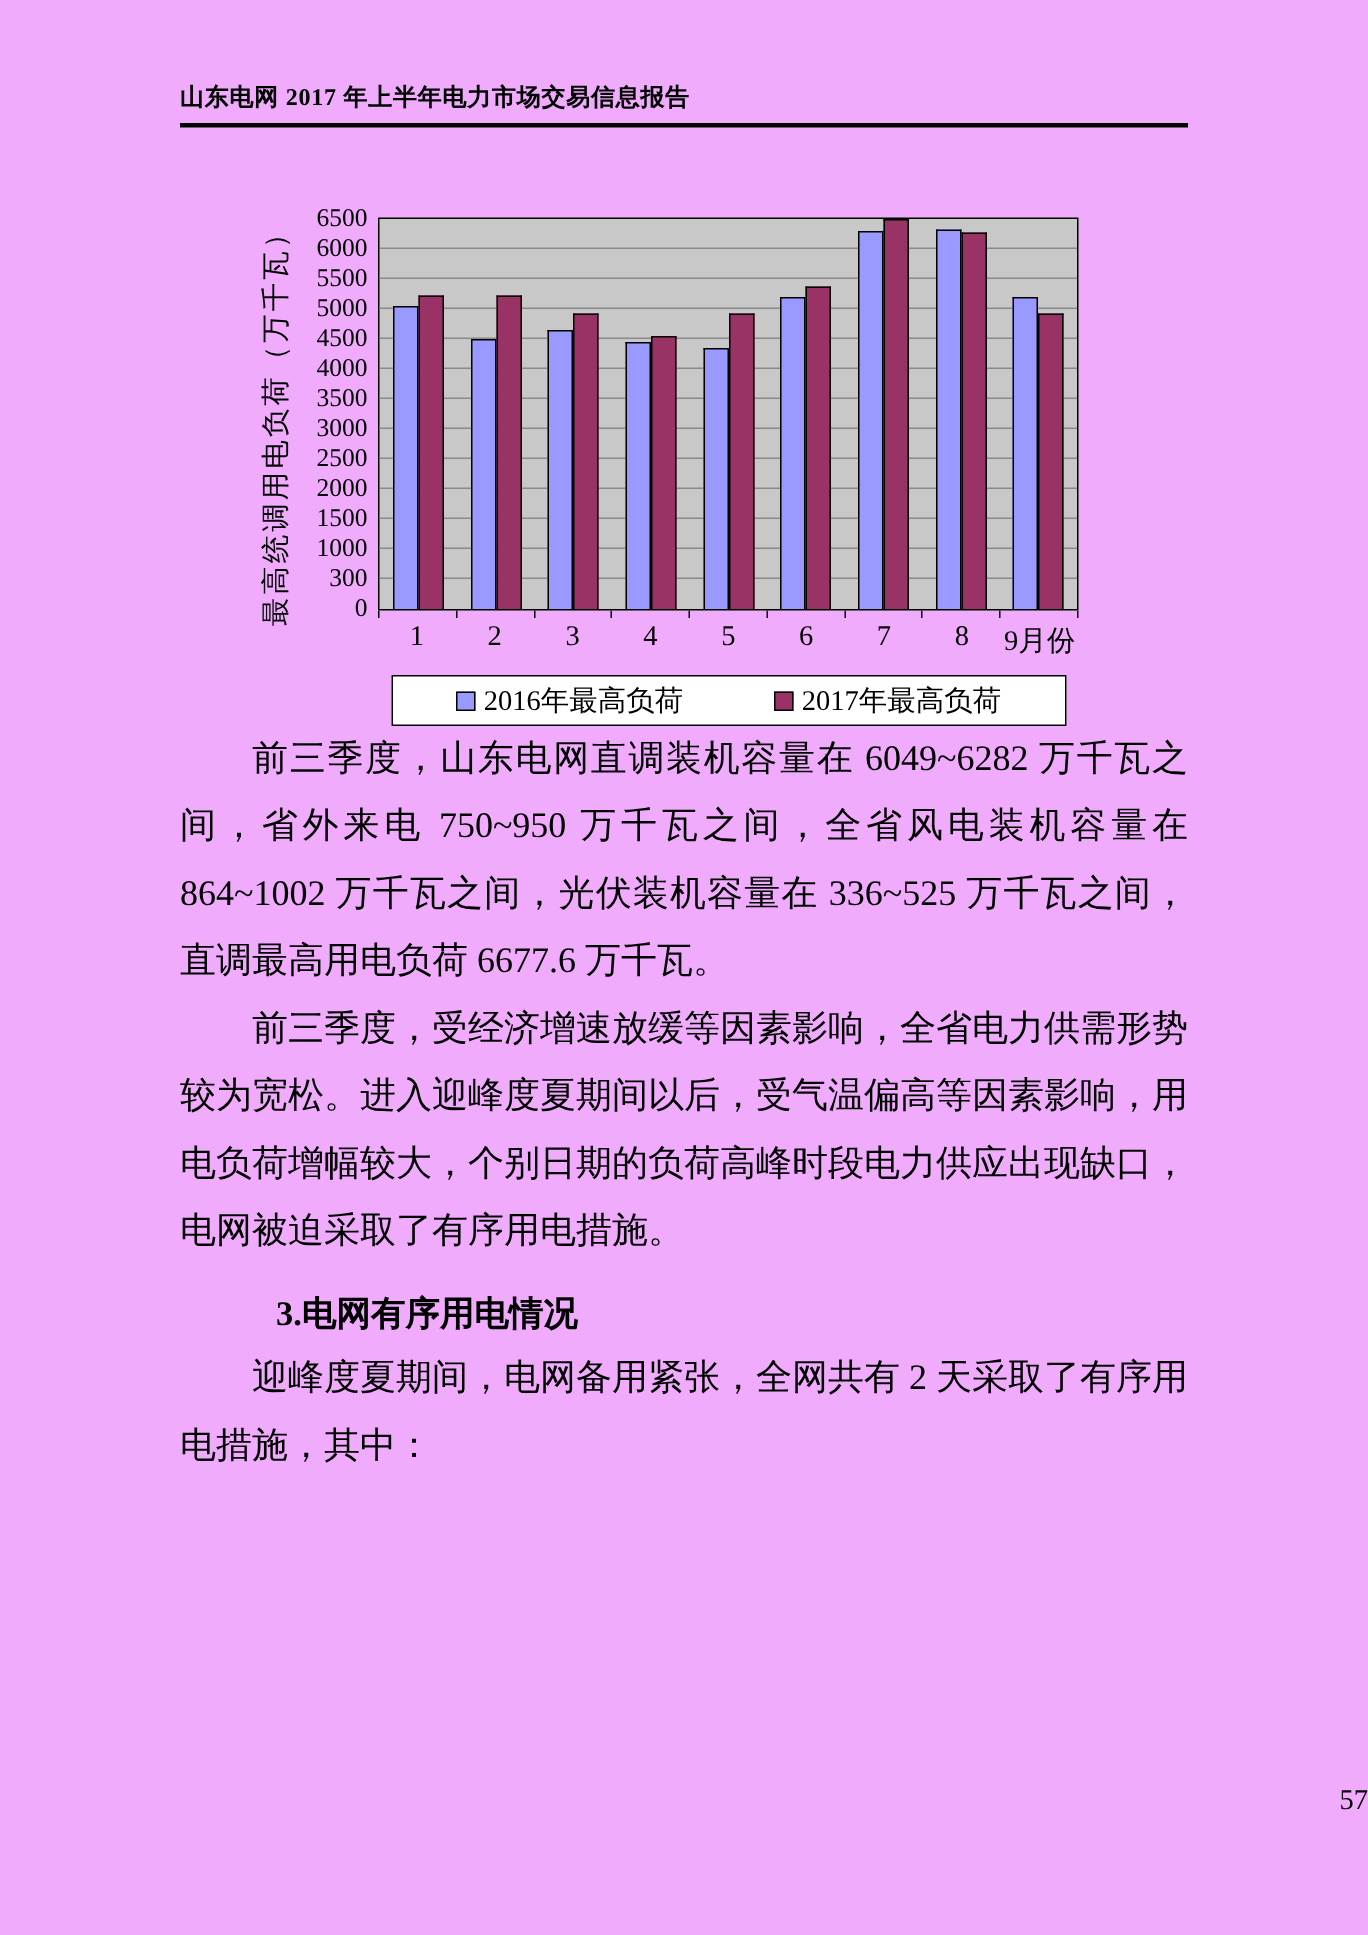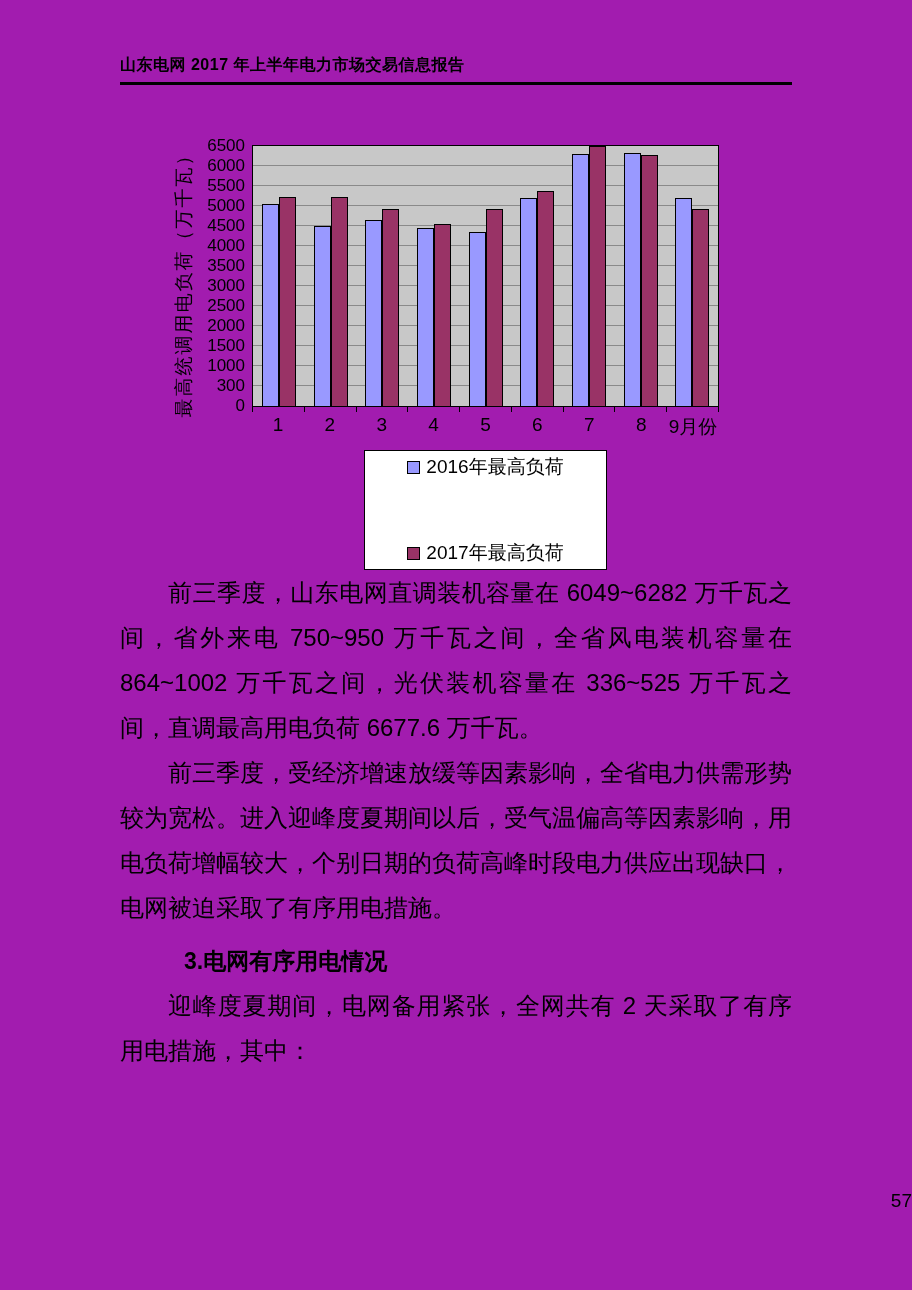--- a/index.html
+++ b/index.html
@@ -1,18 +1,18 @@
 <!DOCTYPE html>
 <html><head>
 <meta charset="utf-8">
 <style>
   html,body{margin:0;padding:0;background:#e8e8e8;}
   .page{
-    width:912px;height:1290px;background:#a21caf;position:relative;
-    margin:0 auto;font-family:Liberation Sans, sans-serif;color:#000;
+    width:912px;height:1290px;background:#f0abfc;position:relative;
+    margin:0 auto;font-family:Liberation Serif, serif;color:#000;
     overflow:hidden;
   }
   
   .doc-header{
     margin:0 120px;padding-top:55px;padding-bottom:6px;
     font-size:16px;font-weight:bold;letter-spacing:0.5px;
   }
   .header-rule{margin:0 120px;border-bottom:3px solid #000;}
 
   
@@ -38,21 +38,21 @@
   .bar-group{flex:1;display:flex;align-items:flex-end;justify-content:center;}
   .bar{width:17px;border:1px solid #000;box-sizing:border-box;border-bottom:none;}
   .tick-row{display:flex;height:5px;}
   .tick-cell{flex:1;border-right:1px solid #000;}
   .tick-cell:first-child{border-left:1px solid #000;}
   .x-labels{display:flex;margin-top:2px;}
   .x-label{flex:1;text-align:center;font-size:19px;white-space:nowrap;}
   .legend-row{margin:10px 0 0 252px;width:467px;display:flex;justify-content:center;}
   .legend-box{
     display:inline-flex;align-items:center;gap:60px;
-    border:1px solid #000;padding:3px 42px;background:#fff;flex-direction:column;
+    border:1px solid #000;padding:3px 42px;background:#fff;
   }
   .legend-item{display:flex;align-items:center;gap:6px;}
   .legend-swatch{width:13px;height:13px;border:1px solid #000;box-sizing:border-box;}
   .legend-label{font-size:19px;}
 
   
   .caption{margin-top:18px;text-align:center;font-size:21px;letter-spacing:0.5px;}
   .body-text{margin:0 120px;}
   .section-heading{font-size:23px;font-weight:bold;margin:16px 0 6px 0;padding-left:64px;}
   .body-text p{font-size:24px;line-height:45px;text-align:justify;text-indent:48px;margin:0;}

